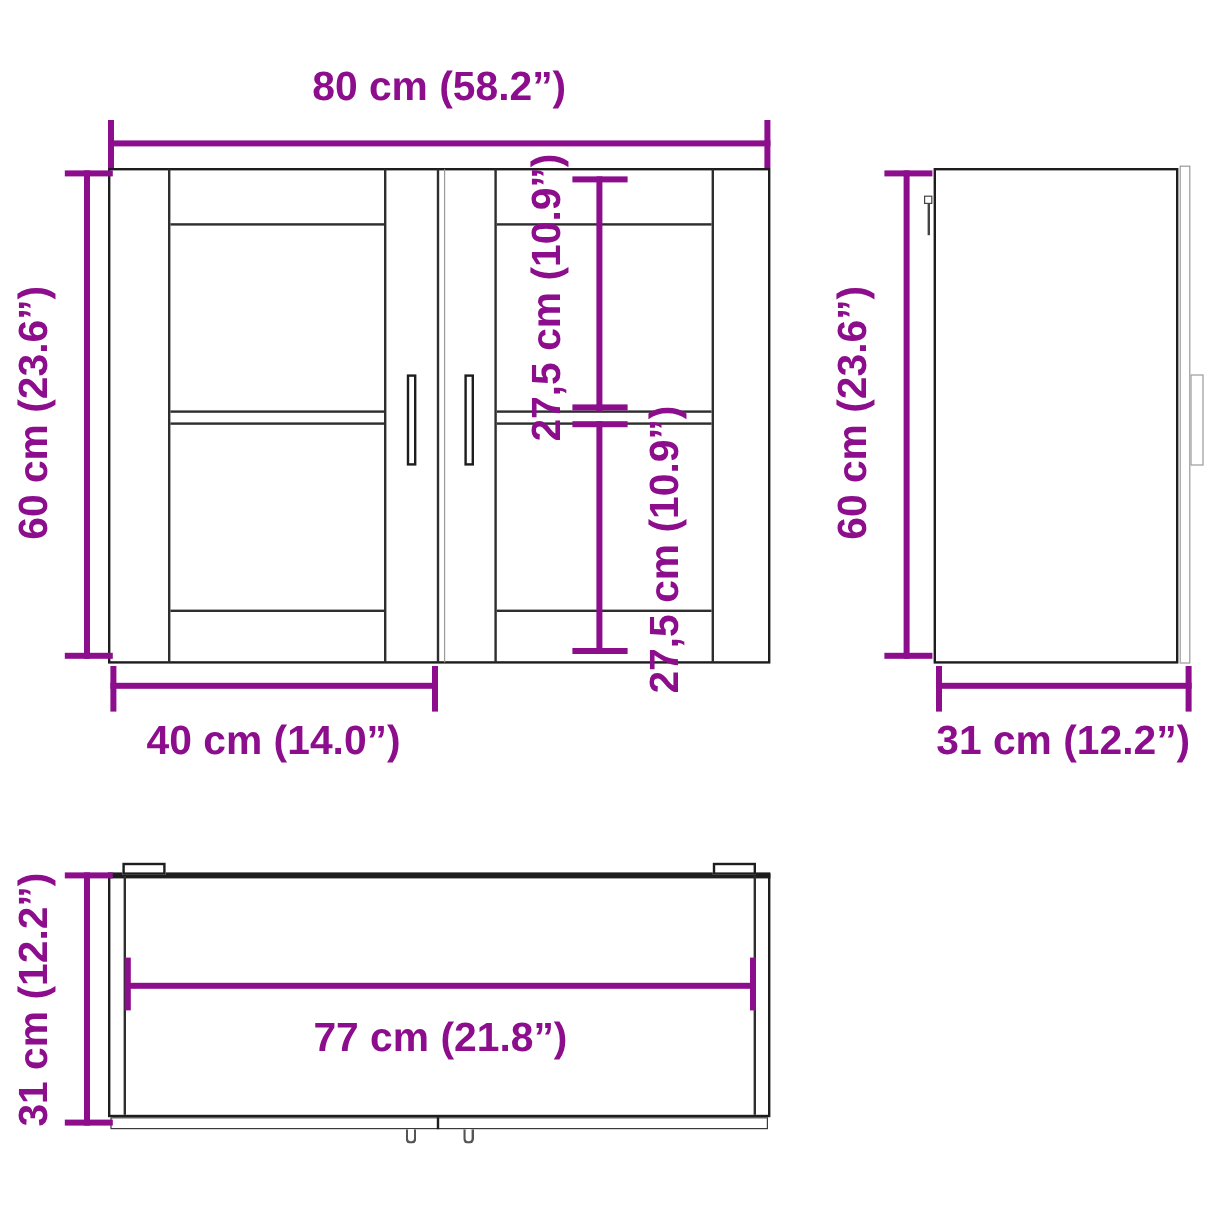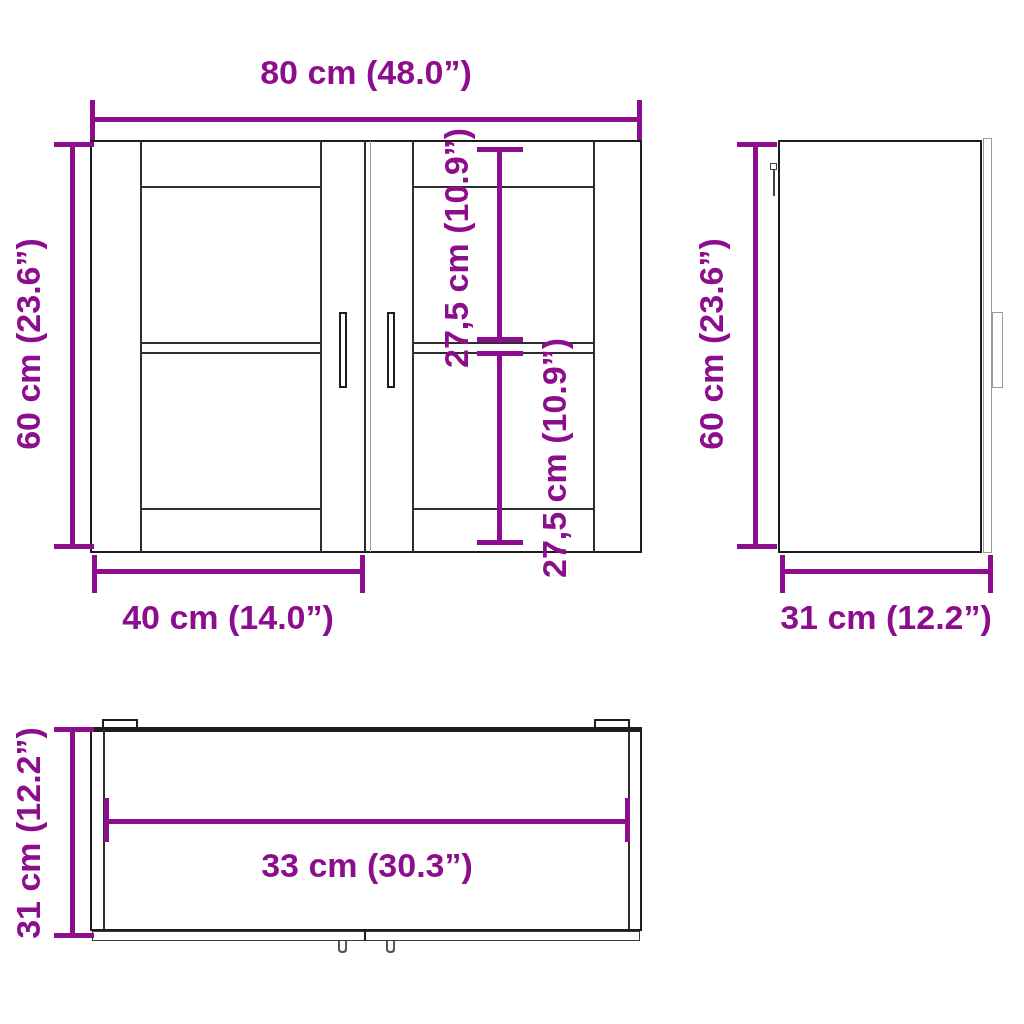--- a/index.html
+++ b/index.html
@@ -54,21 +54,21 @@
     <div class="l" style="left:414px;top:352px;width:179px;height:2px;"></div>
     <div class="l" style="left:142px;top:508px;width:178px;height:2px;"></div>
     <div class="l" style="left:414px;top:508px;width:179px;height:2px;"></div>
 
     <div class="rect" style="left:339px;top:312px;width:8px;height:76px;border-width:2px;"></div>
     <div class="rect" style="left:387px;top:312px;width:8px;height:76px;border-width:2px;"></div>
 
     <div class="dl" style="left:90px;top:117px;width:552px;height:5px;"></div>
     <div class="dl" style="left:90px;top:100px;width:5px;height:40px;"></div>
     <div class="dl" style="left:637px;top:100px;width:5px;height:40px;"></div>
-    <div class="lbl" style="left:166px;top:50px;width:400px;">80 cm (48.0”)</div>
+    <div class="lbl" style="left:166px;top:50px;width:400px;">80 cm (58.2”)</div>
 
     <div class="dl" style="left:70px;top:142px;width:5px;height:407px;"></div>
     <div class="dl" style="left:54px;top:142px;width:40px;height:5px;"></div>
     <div class="dl" style="left:54px;top:544px;width:40px;height:5px;"></div>
     <div class="lbl rot" style="left:-172px;top:322px;width:400px;height:44px;">60 cm (23.6”)</div>
 
     <div class="dl" style="left:497px;top:147px;width:5px;height:196px;"></div>
     <div class="dl" style="left:477px;top:147px;width:46px;height:5px;"></div>
     <div class="dl" style="left:477px;top:337px;width:46px;height:5px;"></div>
     <div class="lbl rot" style="left:256px;top:226px;width:400px;height:44px;">27,5 cm (10.9”)</div>
@@ -118,16 +118,16 @@
     <div class="rect" style="left:594px;top:719px;width:36px;height:10px;border-width:2px;"></div>
 
     <div class="dl" style="left:70px;top:727px;width:5px;height:211px;"></div>
     <div class="dl" style="left:54px;top:727px;width:40px;height:5px;"></div>
     <div class="dl" style="left:54px;top:933px;width:40px;height:5px;"></div>
     <div class="lbl rot" style="left:-172px;top:811px;width:400px;height:44px;">31 cm (12.2”)</div>
 
     <div class="dl" style="left:104px;top:819px;width:526px;height:5px;"></div>
     <div class="dl" style="left:104px;top:798px;width:5px;height:44px;"></div>
     <div class="dl" style="left:625px;top:798px;width:5px;height:44px;"></div>
-    <div class="lbl" style="left:167px;top:843px;width:400px;">33 cm (30.3”)</div>
+    <div class="lbl" style="left:167px;top:843px;width:400px;">77 cm (21.8”)</div>
   </div>
 
 </div>
 
 </body></html>

